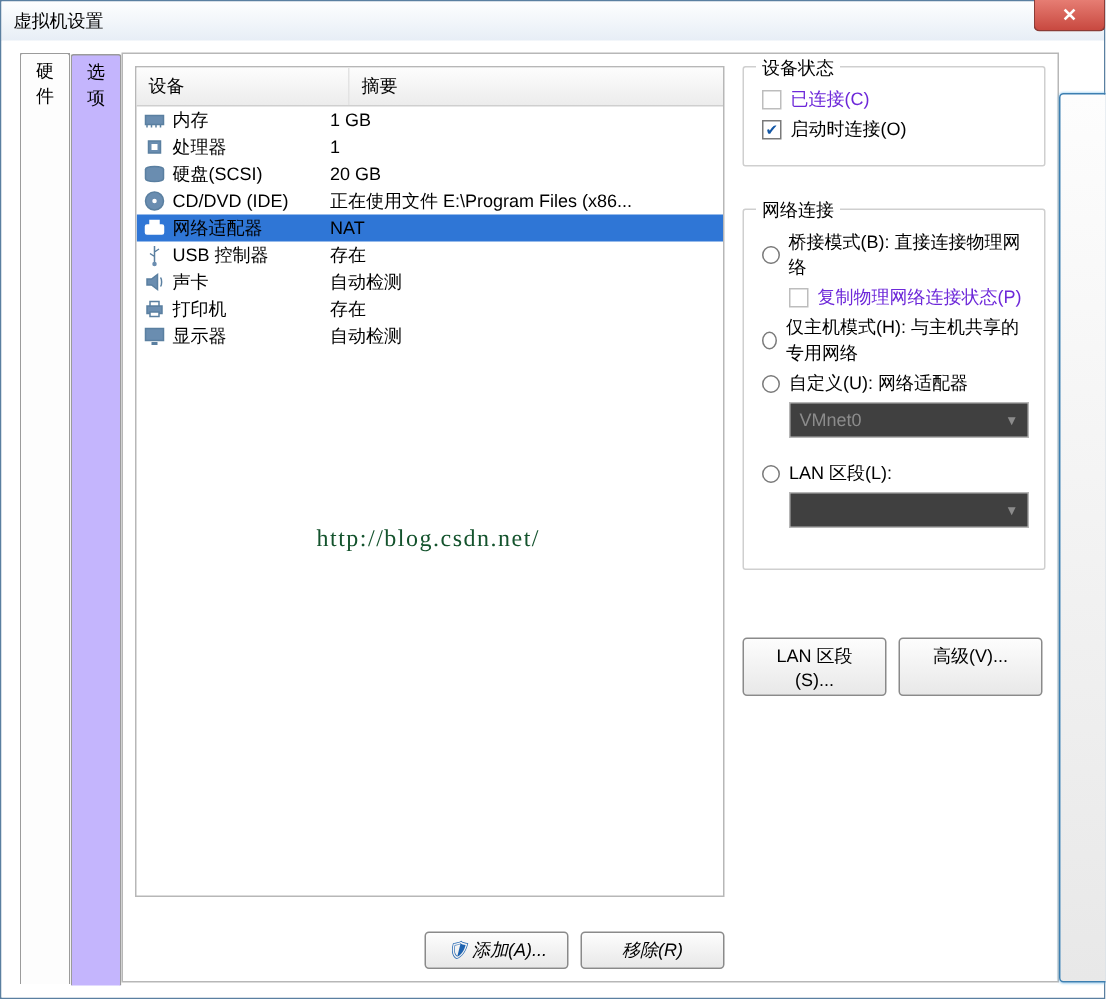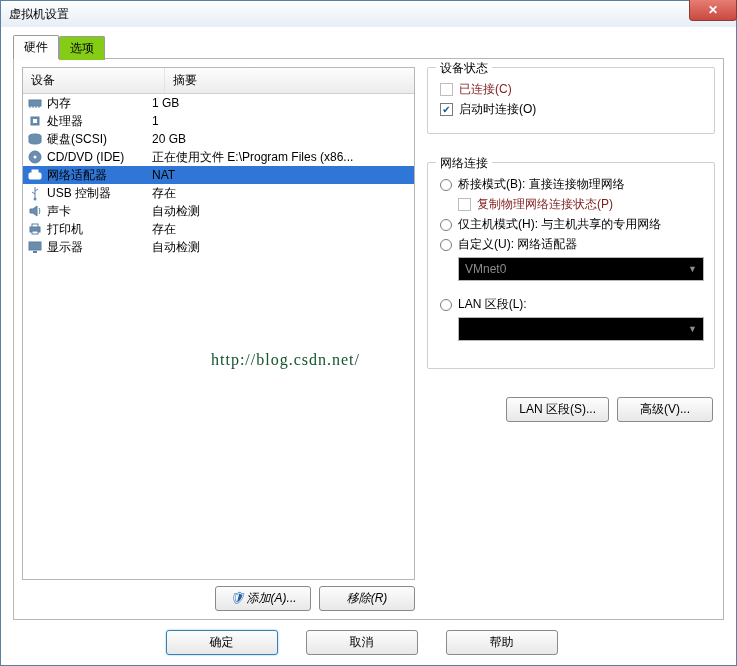--- a/index.html
+++ b/index.html
@@ -1,54 +1,54 @@
 <!DOCTYPE html>
 <html><head>
 <meta charset="utf-8">
 <style>
   html, body { margin:0; padding:0; font-family:"Microsoft YaHei","Segoe UI",Tahoma,sans-serif; font-size:12px; background:#fff; color:#000; }
   .window { width:737px; height:666px; border:1px solid #5a7fa0; box-sizing:border-box; position:relative; background:#fff; display:flex; flex-direction:column; }
   .titlebar { height:26px; background:linear-gradient(#fdfefe,#e7eef6); display:flex; align-items:center; padding:0 8px; position:relative;font-family:Liberation Serif, serif; }
   .titlebar-title { flex:1; }
   .close-btn { position:absolute; right:-1px; top:-1px; width:46px; height:20px; background:linear-gradient(#e67d73,#c84940); border:1px solid #8b3c36; border-top:none; border-radius:0 0 4px 4px; display:flex; align-items:center; justify-content:center; color:#fff; }
   .close-x { font-size:12px; font-weight:bold; }
-  .client { flex:1; display:flex; flex-direction:column; padding:8px 12px 10px 12px; background:#fff; }
+  .client { flex:1; display:flex; flex-direction:row; padding:8px 12px 10px 12px; background:#fff; }
   .tabstrip { display:flex; gap:0; margin-bottom:-1px; }
   .tab { border:1px solid #9b9b9b; border-bottom:none; padding:3px 10px; background:#fdfdfd; border-radius:2px 2px 0 0; position:relative; }
-  .tab.inactive { background:#84cc16; top:1px; }
+  .tab.inactive { background:#c4b5fd; top:1px; }
   .tab-body { flex:1; border:1px solid #b7b7b7; padding:8px; display:flex; gap:12px; }
   .left-col { width:393px; display:flex; flex-direction:column; }
   .hw-table { flex:1; border:1px solid #b7b7b7; background:#fff; display:flex; flex-direction:column; overflow:hidden; }
   .hw-head { display:flex; background:linear-gradient(#fdfdfd,#ececec); border-bottom:1px solid #cfcfcf; }
   .hw-head-cell { padding:4px 8px; font-weight:normal; }
   .col-dev { width:125px; border-right:1px solid #e3e3e3; }
   .col-sum { flex:1; }
   .hw-rows { flex:1; overflow:auto; }
   .hw-row { display:flex; align-items:center; height:18px; padding:0 4px; }
   .hw-row.selected { background:#2f76d6; color:#000000; }
   .hw-row.selected .ico svg * { stroke:#fff; fill:#fff; }
   .dev-cell { width:125px; display:flex; align-items:center; gap:4px; }
   .sum-cell { flex:1; white-space:nowrap; overflow:hidden; text-overflow:ellipsis; }
   .ico { width:16px; height:16px; display:flex; align-items:center; justify-content:center; }
   .left-buttons { display:flex; gap:8px; justify-content:flex-end; margin-top:6px;font-style:italic; }
-  .btn { background:linear-gradient(#fdfdfd,#e8e8e8); border:1px solid #8a8a8a; border-radius:3px; padding:3px 12px; min-width:70px; text-align:center; cursor:default; }
+  .btn { background:linear-gradient(#fdfdfd,#e8e8e8); border:1px solid #8a8a8a; border-radius:3px; padding:3px 12px; min-width:70px; text-align:center; cursor:default;margin-top:17px; }
   .btn.blue { border:1px solid #3c7fb1; box-shadow:0 0 2px #6fb7e6; }
   .shield { color:#1e63b0; margin-right:2px; }
   .right-col { flex:1; display:flex; flex-direction:column; gap:28px; }
   .group { border:1px solid #cfcfcf; border-radius:2px; padding:10px 10px 12px 10px; position:relative; }
   .group-title { position:absolute; top:-8px; left:8px; background:#fff; padding:0 4px; }
   .chk-row, .rad-row { display:flex; align-items:center; gap:6px; margin:3px 0 3px 2px; }
   .rad-row.indent { margin-left:20px; }
   .chk { width:13px; height:13px; border:1px solid #7a7a7a; background:#fff; display:flex; align-items:center; justify-content:center; font-size:10px; color:#1357a5; box-sizing:border-box; }
   .chk.disabled { border-color:#bdbdbd; color:#bdbdbd; }
   .rad { width:12px; height:12px; border:1px solid #7a7a7a; border-radius:50%; background:#fff; position:relative; box-sizing:border-box; }
   .rad.on::after { content:""; position:absolute; inset:2px; border-radius:50%; background:#3b7fc4; }
-  .lbl.disabled { color:#7f1d1d; }
+  .lbl.disabled { color:#6d28d9; }
   .red-box { border:1px solid #d33; padding:1px 2px; display:inline-flex; align-items:center; gap:6px; }
-  .combo { margin:4px 0 15px 20px; height:22px; border:1px solid #b6b6b6; background:#000000; display:flex; align-items:center; padding:0 6px; color:#8c8c8c; justify-content:space-between; }
+  .combo { margin:4px 0 15px 20px; height:22px; border:1px solid #b6b6b6; background:#404040; display:flex; align-items:center; padding:0 6px; color:#8c8c8c; justify-content:space-between; }
   .combo .arrow { font-size:9px; color:#8c8c8c; }
   .right-buttons { display:flex; gap:8px; justify-content:flex-end; margin-top:auto; padding-right:2px; }
   .footer { display:flex; justify-content:center; gap:28px; padding:10px 14px 0 0; }
   .watermark { position:absolute; left:210px; top:350px; color:#14532d; font-size:16px; font-family:Georgia,serif; letter-spacing:1px; pointer-events:none; }
 </style>
 </head>
 <body>
 
 <div class="window">
 

